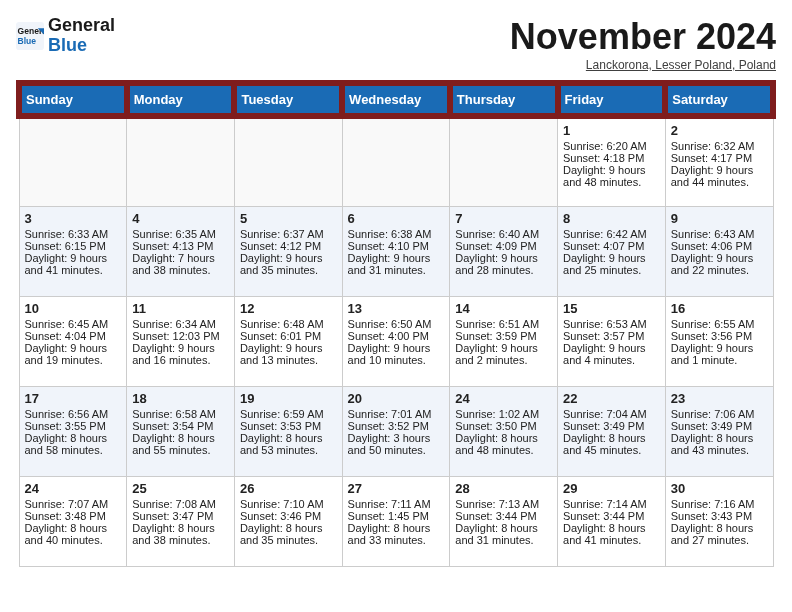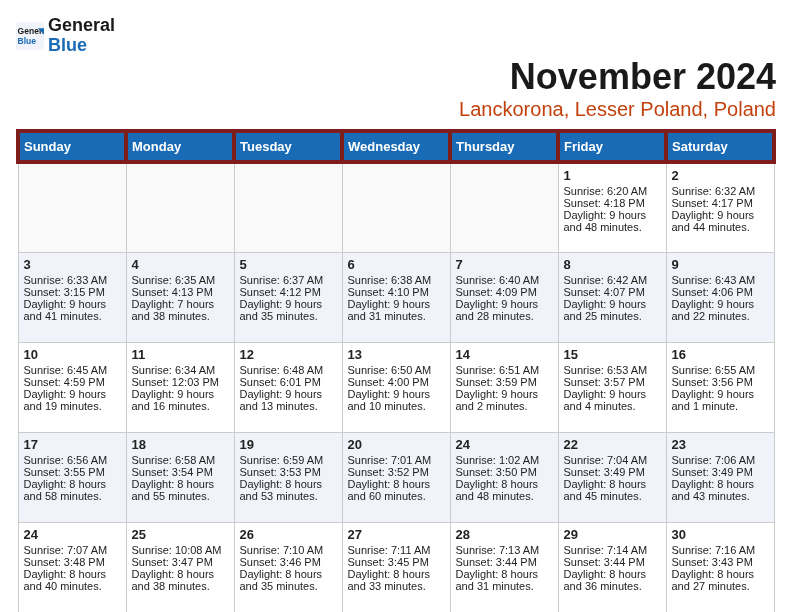--- a/index.html
+++ b/index.html
@@ -29,44 +29,44 @@
     }
     .logo-text span {
       color: #1a6bb5;
     }
     .logo-icon {
       width: 28px;
       height: 28px;
     }
     .title-area {
       text-align: right;
-      margin-top: 40px;
     }
     .month-title {
       font-size: 36px;
       font-weight: bold;
       color: #1a1a1a;
     }
     .location-title {
-      font-size: 20px;
-      color: #c2410c;
+      font-size: 12px;
+      color: #404040;
+      text-decoration: underline;
     }
     table {
       width: 100%;
       border-collapse: collapse;
       table-layout: fixed;
     }
     thead th {
       background: #1a6bb5;
       color: #fff;
       font-size: 13px;
       font-weight: bold;
       padding: 6px 4px;
       text-align: left;
-      border: 4px solid #7f1d1d;
+      border: 6px solid #7f1d1d;
     }
     tbody td {
       border: 1px solid #ccc;
       vertical-align: top;
       padding: 4px 5px;
       font-size: 11px;
       color: #222;
       height: 90px;
     }
     tbody tr:nth-child(even) td {
@@ -138,21 +138,21 @@
           <span class="day-number">2</span>
           <div>Sunrise: 6:32 AM</div>
           <div>Sunset: 4:17 PM</div>
           <div>Daylight: 9 hours and 44 minutes.</div>
         </td>
       </tr>
       <tr>
         <td>
           <span class="day-number">3</span>
           <div>Sunrise: 6:33 AM</div>
-          <div>Sunset: 3:15 PM</div>
+          <div>Sunset: 6:15 PM</div>
           <div>Daylight: 9 hours and 41 minutes.</div>
         </td>
         <td>
           <span class="day-number">4</span>
           <div>Sunrise: 6:35 AM</div>
           <div>Sunset: 4:13 PM</div>
           <div>Daylight: 7 hours and 38 minutes.</div>
         </td>
         <td>
           <span class="day-number">5</span>
@@ -182,21 +182,21 @@
           <span class="day-number">9</span>
           <div>Sunrise: 6:43 AM</div>
           <div>Sunset: 4:06 PM</div>
           <div>Daylight: 9 hours and 22 minutes.</div>
         </td>
       </tr>
       <tr>
         <td>
           <span class="day-number">10</span>
           <div>Sunrise: 6:45 AM</div>
-          <div>Sunset: 4:59 PM</div>
+          <div>Sunset: 4:04 PM</div>
           <div>Daylight: 9 hours and 19 minutes.</div>
         </td>
         <td>
           <span class="day-number">11</span>
           <div>Sunrise: 6:34 AM</div>
           <div>Sunset: 12:03 PM</div>
           <div>Daylight: 9 hours and 16 minutes.</div>
         </td>
         <td>
           <span class="day-number">12</span>
@@ -245,21 +245,21 @@
         <td>
           <span class="day-number">19</span>
           <div>Sunrise: 6:59 AM</div>
           <div>Sunset: 3:53 PM</div>
           <div>Daylight: 8 hours and 53 minutes.</div>
         </td>
         <td>
           <span class="day-number">20</span>
           <div>Sunrise: 7:01 AM</div>
           <div>Sunset: 3:52 PM</div>
-          <div>Daylight: 8 hours and 60 minutes.</div>
+          <div>Daylight: 3 hours and 50 minutes.</div>
         </td>
         <td>
           <span class="day-number">24</span>
           <div>Sunrise: 1:02 AM</div>
           <div>Sunset: 3:50 PM</div>
           <div>Daylight: 8 hours and 48 minutes.</div>
         </td>
         <td>
           <span class="day-number">22</span>
           <div>Sunrise: 7:04 AM</div>
@@ -275,47 +275,47 @@
       </tr>
       <tr>
         <td>
           <span class="day-number">24</span>
           <div>Sunrise: 7:07 AM</div>
           <div>Sunset: 3:48 PM</div>
           <div>Daylight: 8 hours and 40 minutes.</div>
         </td>
         <td>
           <span class="day-number">25</span>
-          <div>Sunrise: 10:08 AM</div>
+          <div>Sunrise: 7:08 AM</div>
           <div>Sunset: 3:47 PM</div>
           <div>Daylight: 8 hours and 38 minutes.</div>
         </td>
         <td>
           <span class="day-number">26</span>
           <div>Sunrise: 7:10 AM</div>
           <div>Sunset: 3:46 PM</div>
           <div>Daylight: 8 hours and 35 minutes.</div>
         </td>
         <td>
           <span class="day-number">27</span>
           <div>Sunrise: 7:11 AM</div>
-          <div>Sunset: 3:45 PM</div>
+          <div>Sunset: 1:45 PM</div>
           <div>Daylight: 8 hours and 33 minutes.</div>
         </td>
         <td>
           <span class="day-number">28</span>
           <div>Sunrise: 7:13 AM</div>
           <div>Sunset: 3:44 PM</div>
           <div>Daylight: 8 hours and 31 minutes.</div>
         </td>
         <td>
           <span class="day-number">29</span>
           <div>Sunrise: 7:14 AM</div>
           <div>Sunset: 3:44 PM</div>
-          <div>Daylight: 8 hours and 36 minutes.</div>
+          <div>Daylight: 8 hours and 41 minutes.</div>
         </td>
         <td>
           <span class="day-number">30</span>
           <div>Sunrise: 7:16 AM</div>
           <div>Sunset: 3:43 PM</div>
           <div>Daylight: 8 hours and 27 minutes.</div>
         </td>
       </tr>
     </tbody>
 </table>

